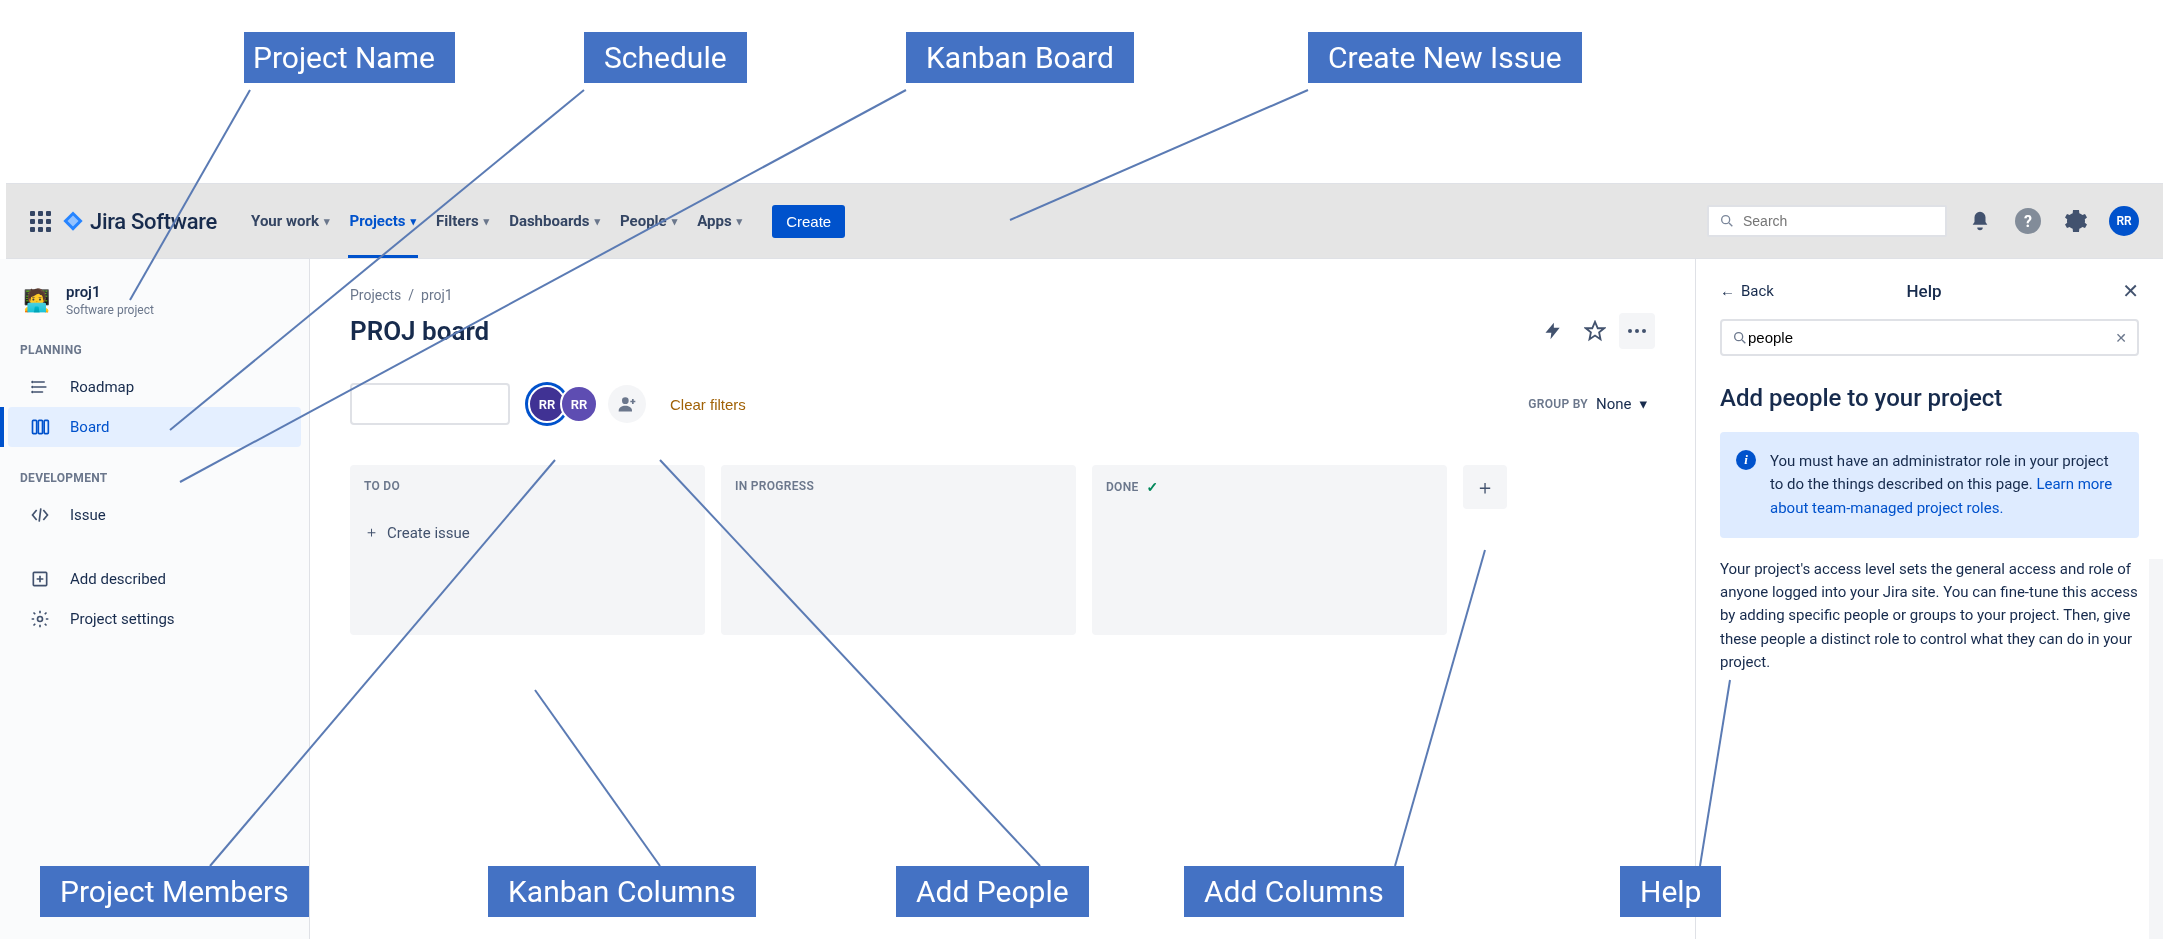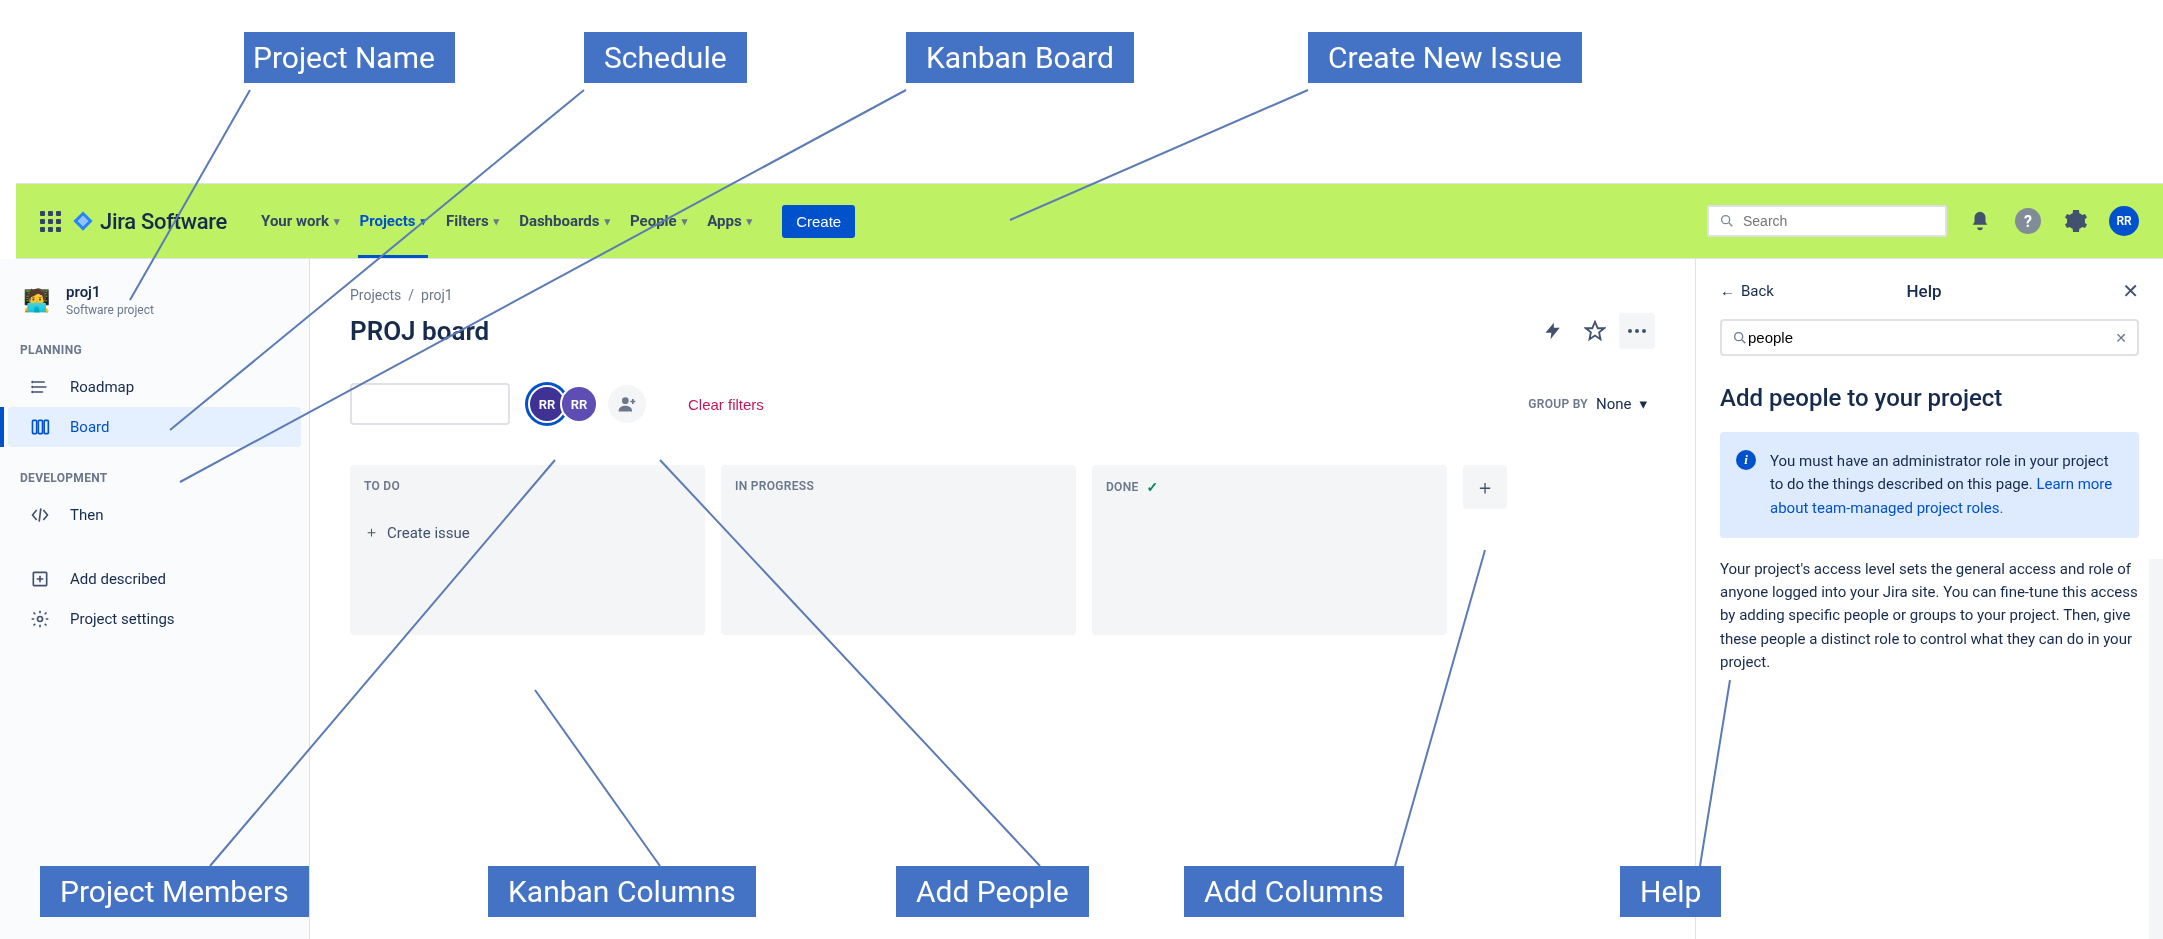--- a/index.html
+++ b/index.html
@@ -27,29 +27,29 @@
     }
     .callout-line {
       position: absolute;
       z-index: 190;
       pointer-events: none;
     }
 
     
     .topnav {
       position: absolute;
-      left: 16px; right: 0;
+      left: 6px; right: 0;
       top: 183px;
       height: 76px;
       display: flex;
       align-items: center;
       padding: 0 24px 0 20px;
       border-top: 1px solid #DFE1E6;
       border-bottom: 1px solid #DFE1E6;
-      background: #bef264;
+      background: #e5e5e5;
     }
     .app-switcher {
       width: 28px; height: 28px;
       display: flex; align-items: center; justify-content: center;
       margin-right: 8px;
       cursor: pointer;
     }
     .nine-dots {
       display: grid;
       grid-template-columns: repeat(3, 5px);
@@ -264,23 +264,23 @@
     .add-people {
       width: 38px; height: 38px;
       border-radius: 50%;
       background: #F4F5F7;
       display: flex; align-items: center; justify-content: center;
       margin-left: 10px;
       cursor: pointer;
       color: #42526E;
     }
     .clear-filters {
-      margin-left: 42px;
-      font-size: 15px;
-      color: #be185d;
+      margin-left: 24px;
+      font-size: 15px;
+      color: #a16207;
       cursor: pointer;
       background: none; border: none;
     }
     .groupby {
       margin-left: auto;
       display: flex; align-items: center;
     }
     .groupby-label { font-size: 12px; font-weight: 600; color: #6B778C; letter-spacing: 0.3px; }
     .groupby-select {
       display: flex; align-items: center; gap: 8px;
@@ -550,21 +550,21 @@
 
   <div class="side-divider"></div>
   <div class="side-section-title">DEVELOPMENT</div>
 
   <div class="side-item">
     <span class="side-icon">
       <svg width="20" height="20" viewBox="0 0 24 24">
           <path stroke="#42526E" stroke-width="2" fill="none" d="M8 6l-5 6 5 6M16 6l5 6-5 6M13 4l-2 16"></path>
         </svg>
     </span>
-    <span>Then</span>
+    <span>Issue</span>
   </div>
 
   <div class="side-divider"></div>
 
 
   <div class="side-item">
     <span class="side-icon">
       <svg width="20" height="20" viewBox="0 0 24 24">
           <rect x="4" y="4" width="16" height="16" stroke="#42526E" stroke-width="2" fill="none" rx="1"></rect>
           <path d="M12 8v8M8 12h8" stroke="#42526E" stroke-width="2"></path>

